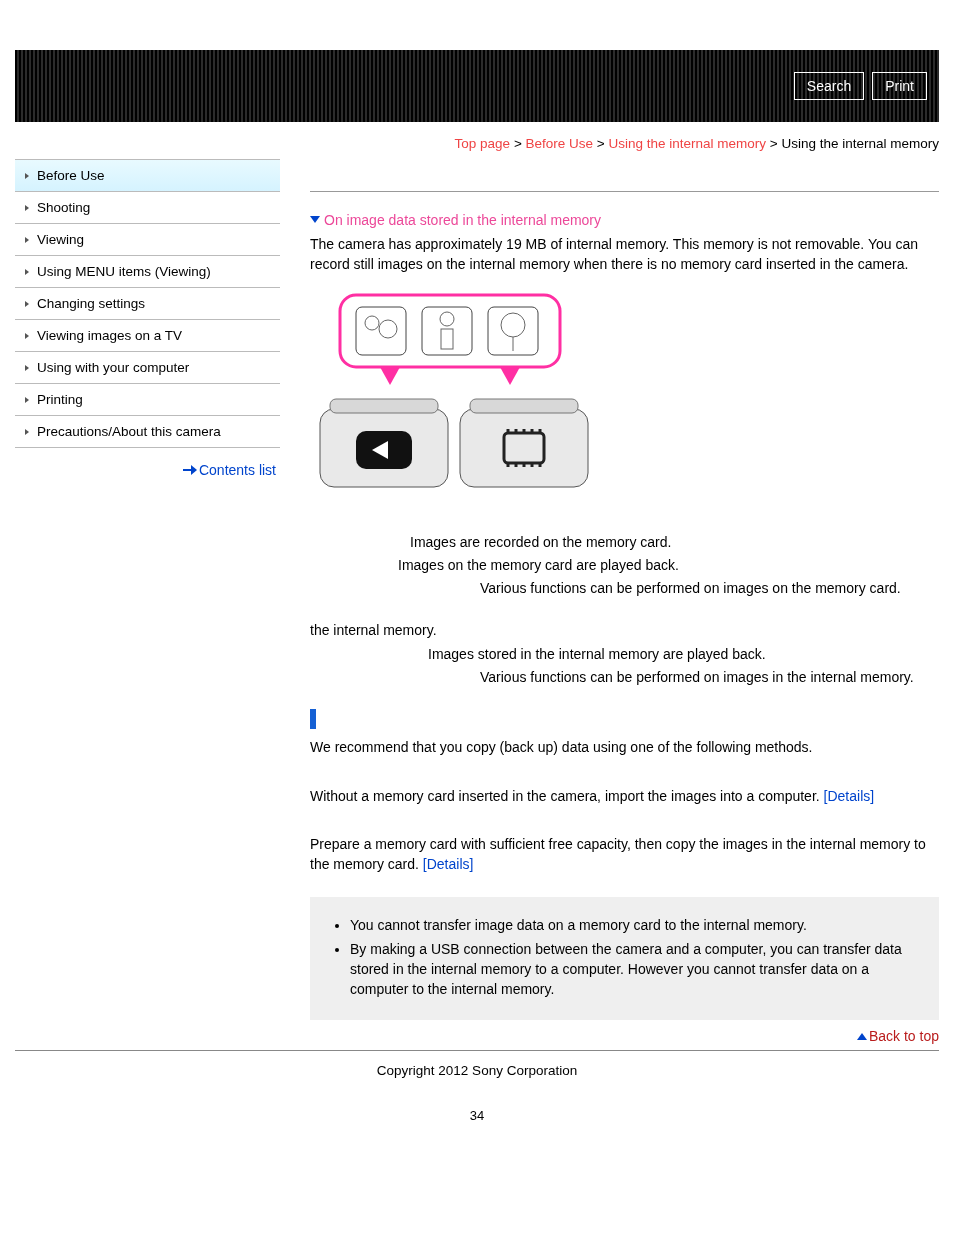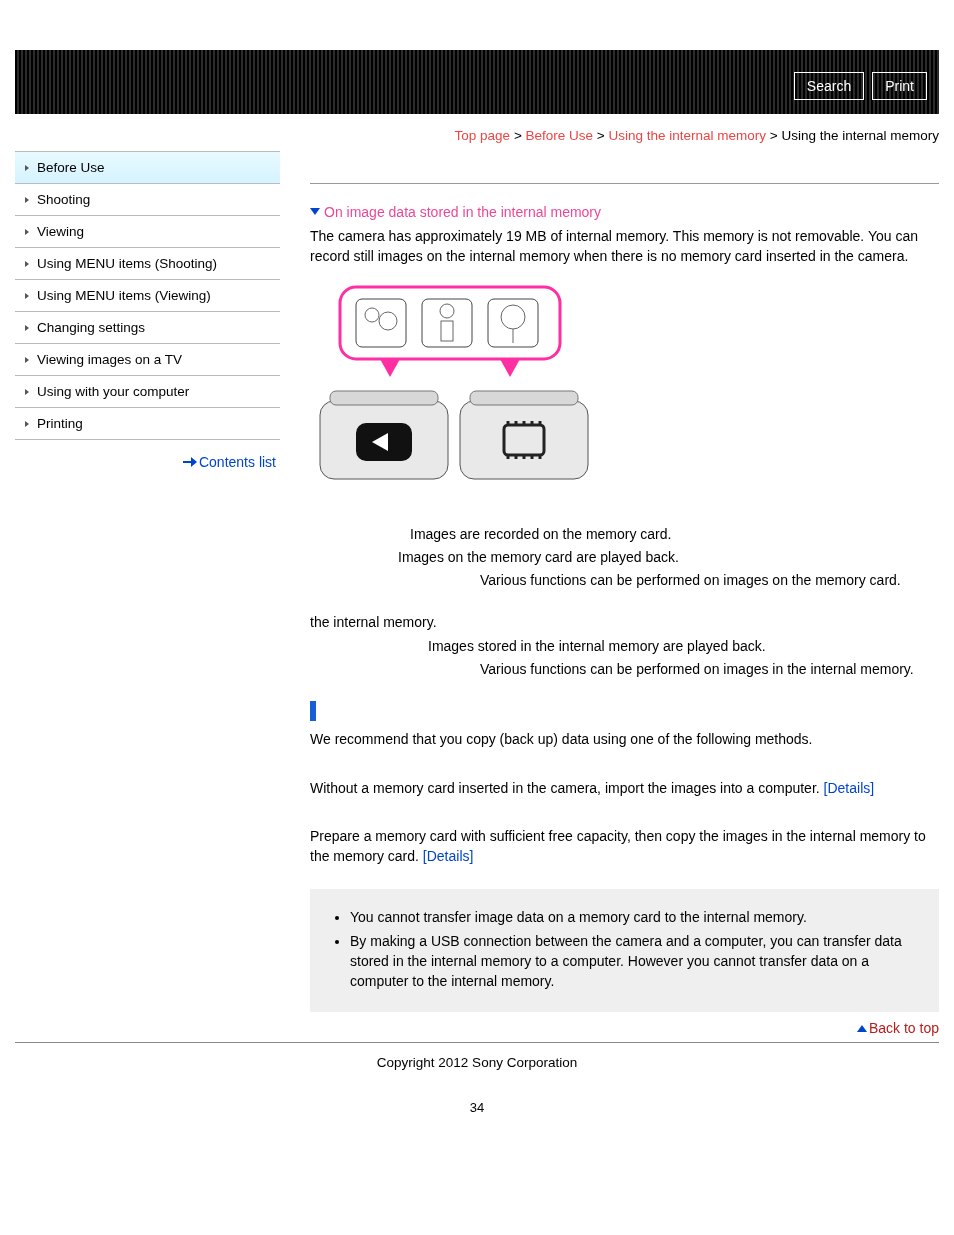--- a/index.html
+++ b/index.html
@@ -9,21 +9,21 @@
     font-size: 14px;
     color: #000;
     background: #fff;
   }
   .page {
     width: 954px;
     margin: 0 auto;
     padding: 50px 15px 40px 15px;
   }
   .banner {
-    height: 64px;
+    height: 72px;
     background: repeating-linear-gradient(90deg, #000 0 2px, #2b2b2b 2px 4px);
     position: relative;
   }
   .banner-buttons {
     position: absolute;
     right: 12px;
     top: 22px;
     display: flex;
     gap: 8px;
   }
@@ -175,26 +175,26 @@
 
   <div class="breadcrumb">
     <a href="#">Top page</a><span> &gt; </span><a href="#">Before Use</a><span> &gt; </span><a href="#">Using the internal memory</a><span> &gt; </span><span class="current">Using the internal memory</span>
   </div>
 
   <div class="layout">
     <div class="sidebar">
       <div class="sidebar-item active"><span class="marker arrow-right-sm"></span><span>Before Use</span></div>
       <div class="sidebar-item"><span class="marker arrow-right-sm"></span><span>Shooting</span></div>
       <div class="sidebar-item"><span class="marker arrow-right-sm"></span><span>Viewing</span></div>
-      <div class="sidebar-item"><span class="marker arrow-right-sm"></span><span>Using MENU items (Shooting)</span></div>
       <div class="sidebar-item"><span class="marker arrow-right-sm"></span><span>Using MENU items (Viewing)</span></div>
       <div class="sidebar-item"><span class="marker arrow-right-sm"></span><span>Changing settings</span></div>
       <div class="sidebar-item"><span class="marker arrow-right-sm"></span><span>Viewing images on a TV</span></div>
       <div class="sidebar-item"><span class="marker arrow-right-sm"></span><span>Using with your computer</span></div>
       <div class="sidebar-item"><span class="marker arrow-right-sm"></span><span>Printing</span></div>
+      <div class="sidebar-item"><span class="marker arrow-right-sm"></span><span>Precautions/About this camera</span></div>
       <div class="contents-list">
         <span class="long-arrow"></span><a href="#">Contents list</a>
       </div>
     </div>
 
     <div class="main">
       <hr class="hr">
       <div>
         <span class="arrow-down-blue"></span><a href="#" class="anchor-link">On image data stored in the internal memory</a>
       </div>

